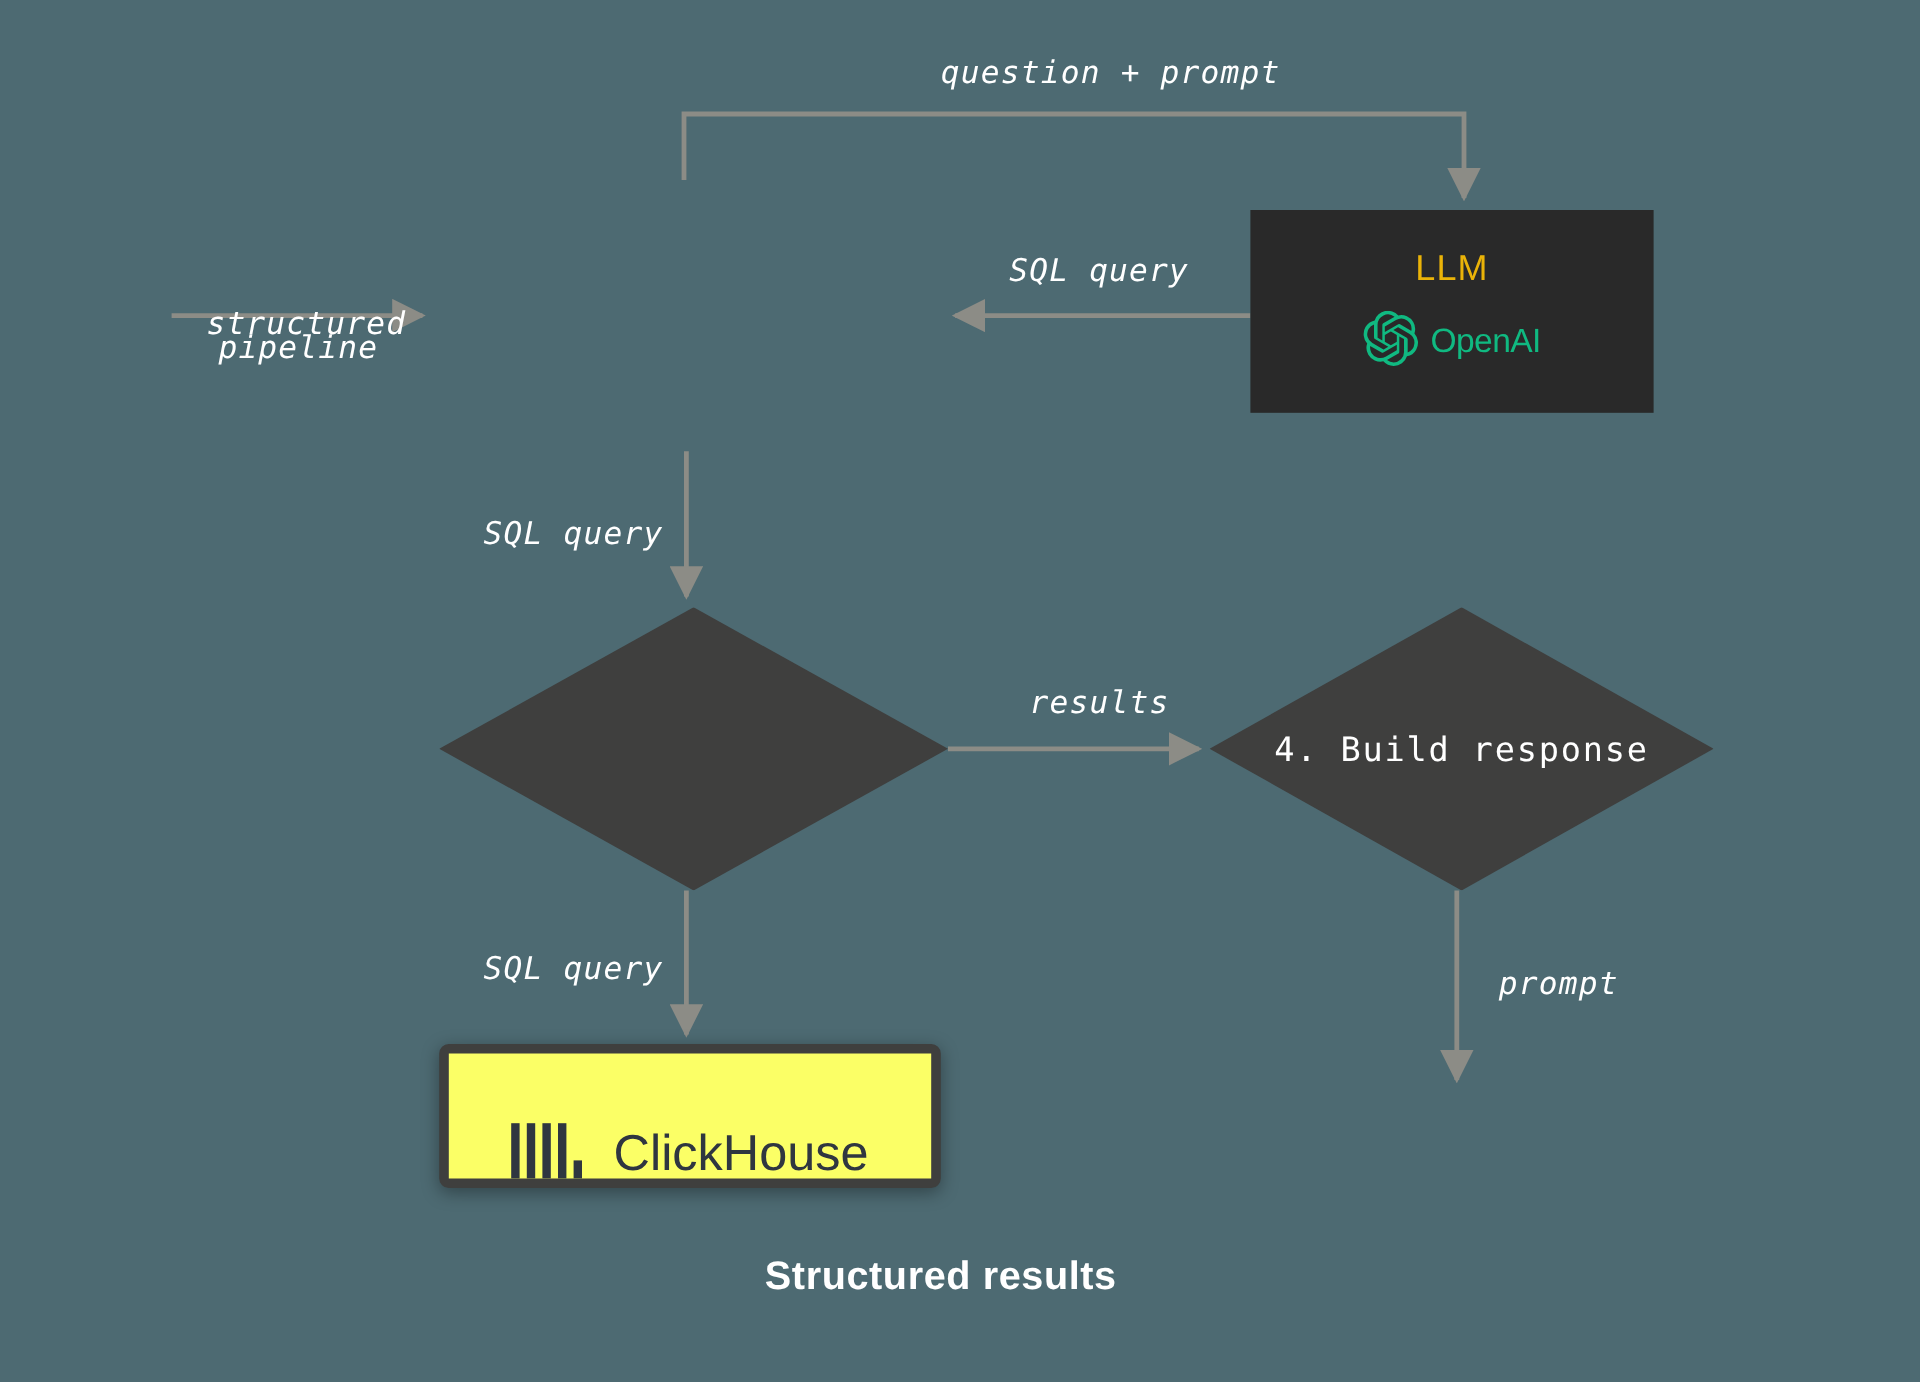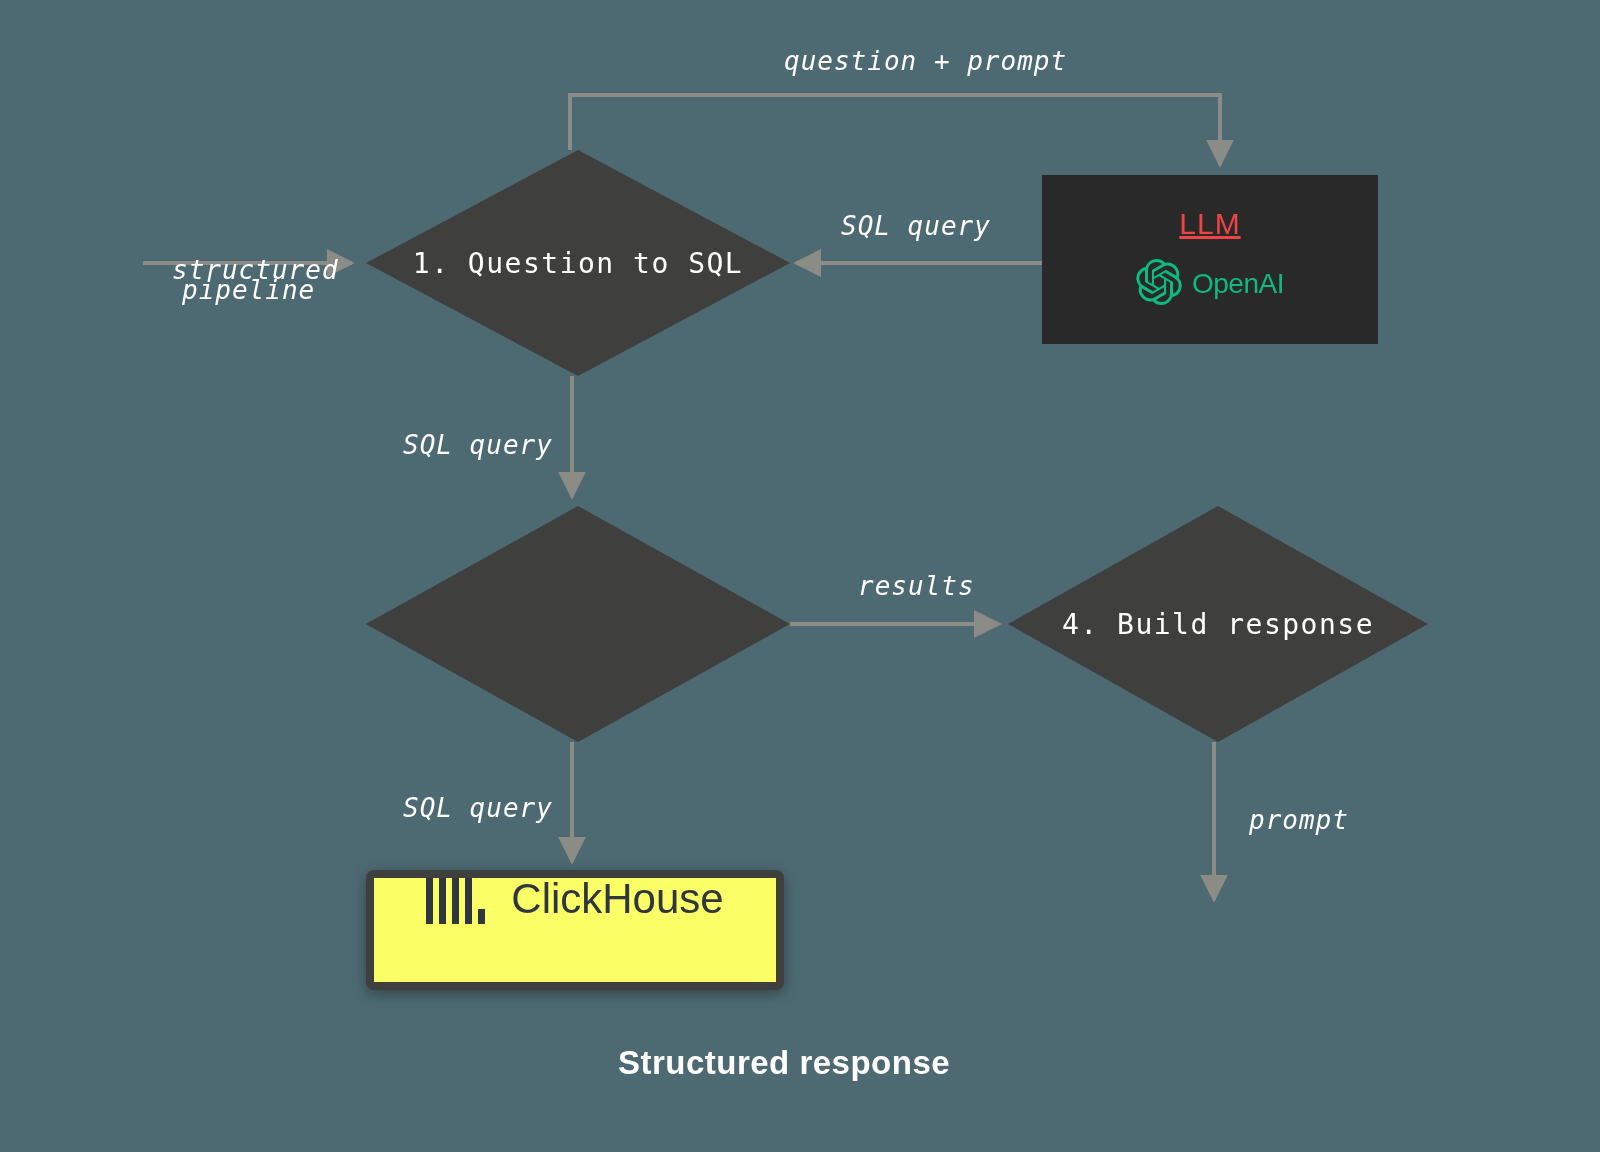--- a/index.html
+++ b/index.html
@@ -63,25 +63,24 @@
     width: 336px;
     height: 169px;
     background: #292929;
     display: flex;
     flex-direction: column;
     align-items: center;
     justify-content: flex-start;
   }
   #node-llm .llm-title {
     margin-top: 32px;
-    color: #ef4444;
+    color: #eab308;
     font-family: "Liberation Sans", sans-serif;
     font-size: 30px;
     letter-spacing: 1px;
-    text-decoration: underline;
   }
   #node-llm .openai-row {
     margin-top: 18px;
     display: flex;
     align-items: center;
     gap: 10px;
   }
   #node-llm .openai-word {
     color: #10b981;
     font-family: "Liberation Sans", sans-serif;
@@ -96,21 +95,21 @@
     position: absolute;
     left: 366px;
     top: 870px;
     width: 418px;
     height: 120px;
     background: #fbff66;
     border: 8px solid #3f3f3e;
     border-radius: 8px;
     box-sizing: border-box;
     display: flex;
-    align-items: flex-start;
+    align-items: flex-end;
     justify-content: center;
     gap: 26px;
     box-shadow: 0 4px 14px rgba(0,0,0,0.35);
   }
   .ch-logo {
     display: flex;
     align-items: flex-end;
     height: 46px;
     gap: 6px;
   }
@@ -196,24 +195,20 @@
 
     <g>
       <path d="M 572 742 L 572 862" stroke="#8c8c86" stroke-width="4" fill="none" marker-end="url(#ah)"></path>
     </g>
 
     <g>
       <path d="M 1214 742 L 1214 900" stroke="#8c8c86" stroke-width="4" fill="none" marker-end="url(#ah)"></path>
     </g>
   </svg>
 
-  <div class="diamond" id="node-question">
-    <div class="shape"></div>
-    <span class="dlabel">1. Question to SQL</span>
-  </div>
 
   <div class="diamond" id="node-find">
     <div class="shape"></div>
   </div>
 
   <div class="diamond" id="node-build">
     <div class="shape"></div>
     <span class="dlabel">4. Build response</span>
   </div>
 
@@ -242,15 +237,15 @@
 
   <div class="edge-label" id="lbl-question-prompt">question + prompt</div>
   <div class="edge-label" id="lbl-structured">structured</div>
   <div class="edge-label" id="lbl-questionword">pipeline</div>
   <div class="edge-label" id="lbl-sql-llm">SQL query</div>
   <div class="edge-label" id="lbl-sql-mid">SQL query</div>
   <div class="edge-label" id="lbl-results">results</div>
   <div class="edge-label" id="lbl-sql-bottom">SQL query</div>
   <div class="edge-label" id="lbl-answer">prompt</div>
 
-  <div id="caption">Structured response</div>
+  <div id="caption">Structured results</div>
 
 </div>
 
 </body></html>

